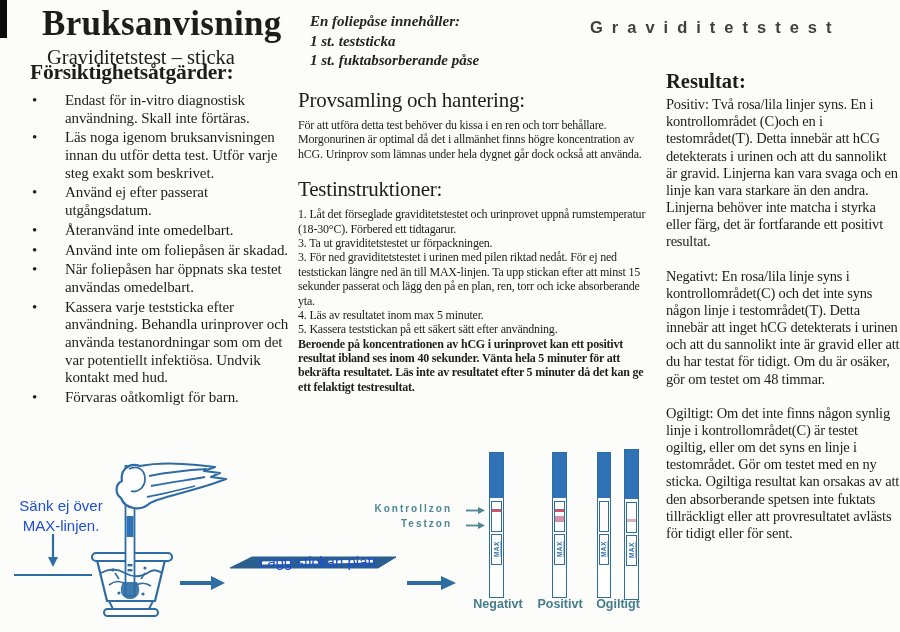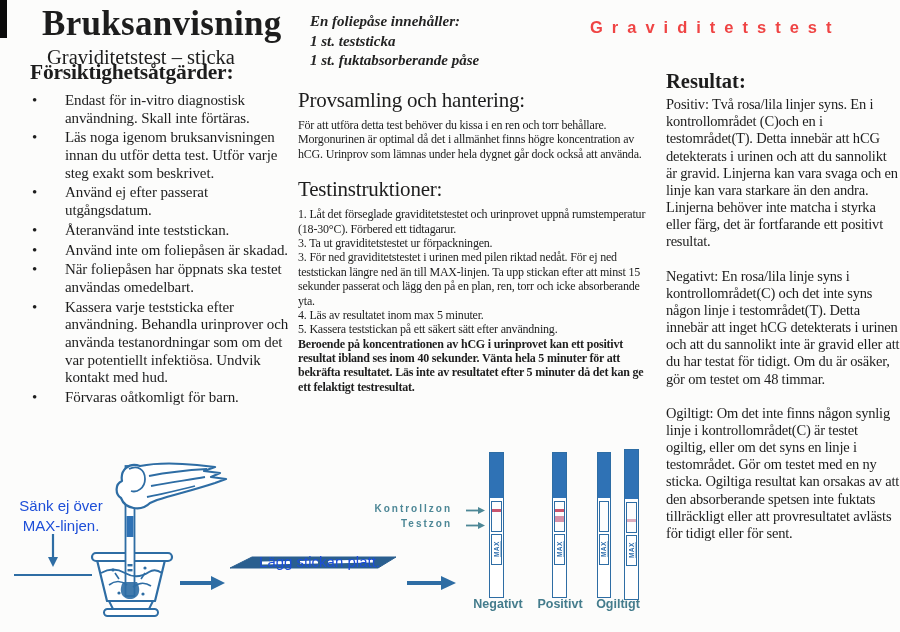--- a/index.html
+++ b/index.html
@@ -8,21 +8,21 @@
     background:#fcfcfb; overflow:hidden;
     font-family:"Liberation Serif", serif; color:#1d1d1d;
   }
   .scan-mark{position:absolute; left:0; top:9; width:7px; height:38px; background:#0b0b0b;}
 
   
   .title{position:absolute; left:42; left:42px; top:4px; font-size:35px; font-weight:bold; letter-spacing:.3px;}
   .subtitle{position:absolute; left:47px; top:46px; font-size:20.5px;}
   .package-note{position:absolute; left:310px; top:12px; font-size:15px; font-style:italic; font-weight:600; line-height:1.3; color:#242424;}
   .brand{position:absolute; left:590px; top:18px; font-family:"Liberation Sans",sans-serif;
-    font-size:16.5px; font-weight:600; letter-spacing:9px; color:#ef4444; white-space:nowrap;}
+    font-size:16.5px; font-weight:600; letter-spacing:9px; color:#404040; white-space:nowrap;}
 
   
   .col-left{position:absolute; left:30px; top:60px; width:262px;}
   .col-left h2{margin:0 0 7px 0; font-size:21.5px; font-weight:bold; letter-spacing:-.2px;}
   .bullets{margin:0; padding:0; list-style:none; font-size:15px; line-height:1.18; letter-spacing:-.1px;}
   .bullets li{display:flex; margin:0 0 2px 0;}
   .bullets .dot{flex:0 0 33px; padding-left:2px;}
   .bullets .btxt{flex:1;}
 
   .col-mid{position:absolute; left:298px; top:72px; width:356px;}
@@ -87,21 +87,21 @@
       <li>
           <span class="dot">•</span>
           <span class="btxt">Läs noga igenom bruksanvisningen innan du utför detta test. Utför varje steg exakt som beskrivet.</span>
         </li>
       <li>
           <span class="dot">•</span>
           <span class="btxt">Använd ej efter passerat utgångsdatum.</span>
         </li>
       <li>
           <span class="dot">•</span>
-          <span class="btxt">Återanvänd inte teststickan.</span>
+          <span class="btxt">Återanvänd inte omedelbart.</span>
         </li>
       <li>
           <span class="dot">•</span>
           <span class="btxt">Använd inte om foliepåsen är skadad.</span>
         </li>
       <li>
           <span class="dot">•</span>
           <span class="btxt">När foliepåsen har öppnats ska testet användas omedelbart.</span>
         </li>
       <li>

